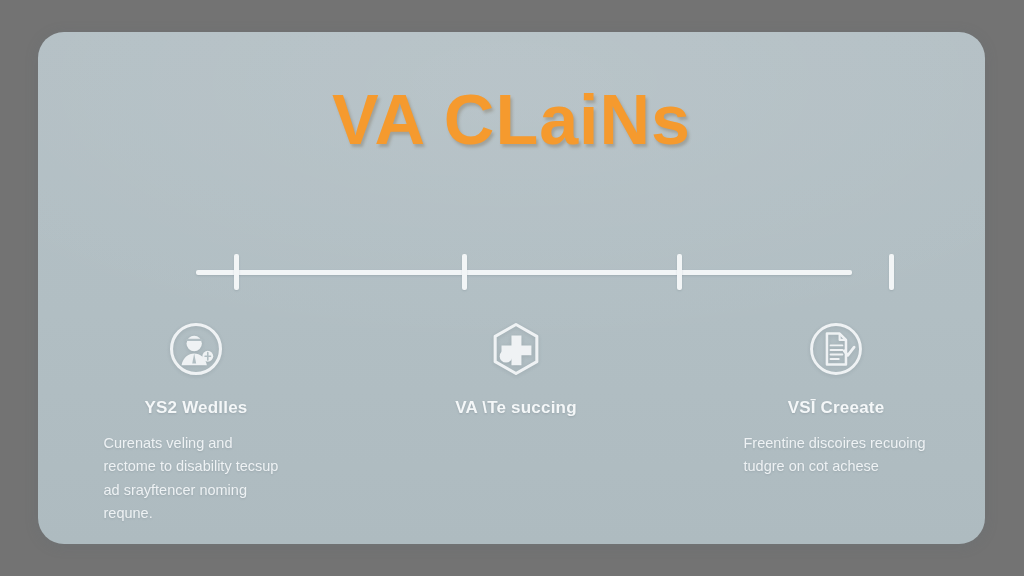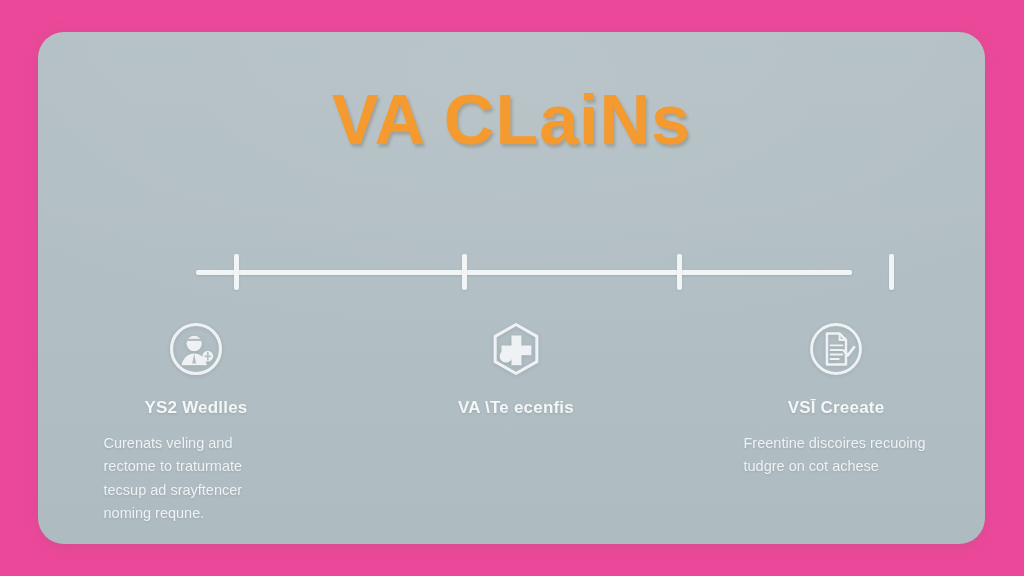--- a/index.html
+++ b/index.html
@@ -11,21 +11,21 @@
     height: 576px;
     background: #ffffff;
     font-family: "Liberation Sans", sans-serif;
     overflow: hidden;
   }
 
   #stage {
     position: relative;
     width: 1024px;
     height: 576px;
-    background: #ec4899;
+    background: #737373;
   }
 
   
   #infographic-card {
     position: absolute;
     left: 38px;
     top: 32px;
     width: 947px;
     height: 512px;
     border-radius: 26px;
@@ -144,31 +144,31 @@
         <svg class="col-icon" viewBox="0 0 64 64">
           <circle cx="32" cy="32" r="27" fill="none" stroke="#f4f7f8" stroke-width="3.4"></circle>
           <circle cx="30" cy="26" r="8.5" fill="#f4f7f8"></circle>
           <path d="M16 50c1.5-8.5 7.5-13 14-13s12.5 4.5 14 13z" fill="#f4f7f8"></path>
           <path d="M22 22h16" stroke="#b2bfc4" stroke-width="2.4" stroke-linecap="round"></path>
           <path d="M30 37l-2.2 11h4.4z" fill="#b2bfc4"></path>
           <circle cx="45" cy="40" r="6" fill="#f4f7f8"></circle>
           <path d="M45 36v8M42 40h6" stroke="#b2bfc4" stroke-width="1.8" stroke-linecap="round"></path>
         </svg>
         <div class="col-heading">YS2 Wedlles</div>
-        <div class="col-body">Curenats veling and rectome to traturmate tecsup ad srayftencer noming requne.</div>
+        <div class="col-body">Curenats veling and rectome to disability tecsup ad srayftencer noming requne.</div>
       </div>
 
 
       <div class="column">
         <svg class="col-icon" viewBox="0 0 64 64">
           <path d="M32 5l23 13v28L32 59 9 46V18z" fill="none" stroke="#f4f7f8" stroke-width="3.4" stroke-linejoin="round"></path>
           <path d="M27 17h11v11h11v11H38v11H27V39H16V28h11z" fill="#f4f7f8"></path>
           <circle cx="21" cy="40" r="7" fill="#f4f7f8"></circle>
         </svg>
-        <div class="col-heading">VA \Te ecenfis</div>
+        <div class="col-heading">VA \Te succing</div>
       </div>
 
       <div class="column">
         <svg class="col-icon" viewBox="0 0 64 64">
           <circle cx="32" cy="32" r="27" fill="none" stroke="#f4f7f8" stroke-width="3.2"></circle>
           <path d="M22 15h14l7 7v27H22z" fill="none" stroke="#f4f7f8" stroke-width="2.8" stroke-linejoin="round"></path>
           <path d="M36 15v7h7" fill="none" stroke="#f4f7f8" stroke-width="2.4" stroke-linejoin="round"></path>
           <path d="M26 28h13M26 33h13M26 38h13M26 43h9" stroke="#f4f7f8" stroke-width="2.2" stroke-linecap="round"></path>
           <path d="M41 34l4 5 7-9" fill="none" stroke="#f4f7f8" stroke-width="3" stroke-linecap="round" stroke-linejoin="round"></path>
         </svg>

